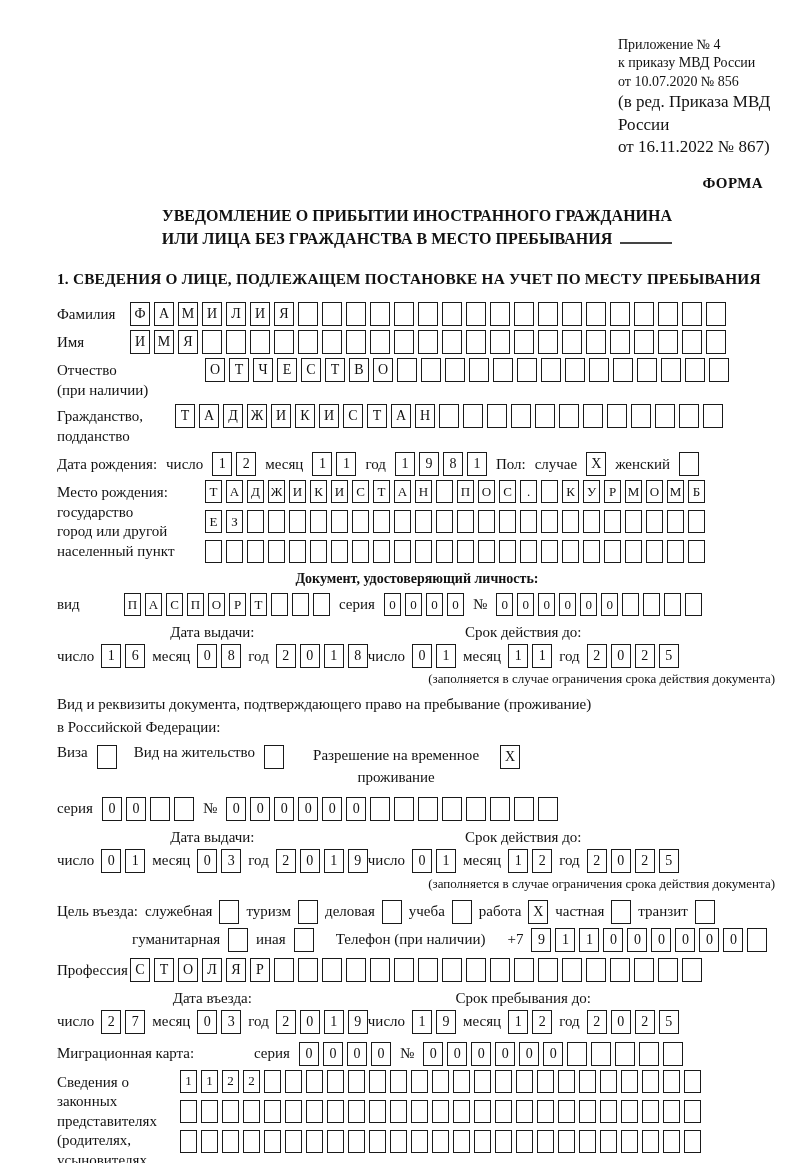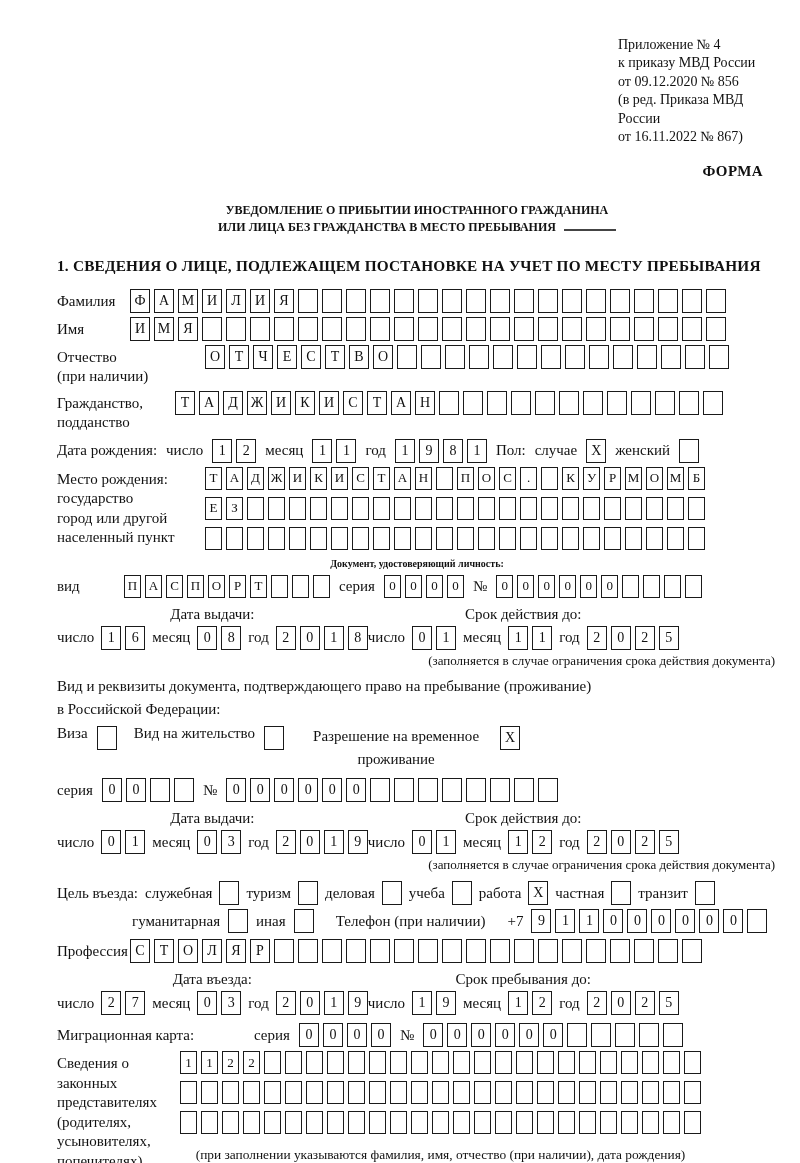--- a/index.html
+++ b/index.html
@@ -2,38 +2,38 @@
 <html><head>
 <meta charset="utf-8">
 <style>
   html,body{margin:0;padding:0;background:#e8e8e8;}
   .page{
     position:relative;width:800px;height:1163px;margin:0 auto;background:#fff;
     font-family:"Liberation Serif","DejaVu Serif",serif;color:#111;
     box-sizing:border-box;padding:36px 23px 0 57px;font-size:15px;overflow:hidden;
   }
   .appendix{margin-left:561px;line-height:1.32;font-size:14px;}
-  .appendix .sub{font-size:14px;}
+  .appendix .sub{font-size:17px;}
   .forma{text-align:right;padding-right:14px;font-weight:bold;margin-top:16px;font-size:15px;letter-spacing:.4px;}
-  .title{text-align:center;font-weight:bold;font-size:12px;margin-top:22px;line-height:1.45;}
+  .title{text-align:center;font-weight:bold;font-size:16px;margin-top:12px;line-height:1.45;}
   .blank{display:inline-block;width:52px;height:3px;border-bottom:2px solid #444;margin-left:8px;vertical-align:baseline;}
   .sect{font-weight:bold;font-size:15.3px;margin-top:20px;margin-bottom:14px;letter-spacing:.2px;}
 
   .frow{display:flex;align-items:flex-start;margin-bottom:4px;}
   .flabel{flex:none;line-height:1.3;padding-top:3px;}
   .w73{width:73px;} .w148{width:148px;} .w118{width:118px;} .w58{width:58px;} .w188{width:188px;} .w123{width:123px;}
   .stack{display:flex;flex-direction:column;gap:7px;}
   .boxes{display:flex;gap:4px;flex-wrap:nowrap;}
   .cell{flex:none;width:18px;height:22px;border:1.6px solid #1a1a1a;display:flex;align-items:center;justify-content:center;font-size:14px;background:#fff;}
   .sm>.cell{width:15px;height:21px;font-size:13px;}
 
   .inline{display:flex;align-items:center;gap:9px;margin-bottom:4px;flex-wrap:nowrap;}
   .inline .lbl{white-space:nowrap;}
 
-  .dochead{text-align:center;font-weight:bold;font-size:10px;margin:8px 0 6px 0;}
+  .dochead{text-align:center;font-weight:bold;font-size:14px;margin:8px 0 6px 0;}
 
   .dates{display:flex;margin-top:8px;padding-right:6px;}
   .datecol{display:flex;flex-direction:column;}
   .datehead{text-align:center;margin-bottom:3px;}
   .dateline{display:flex;align-items:center;gap:7px;}
   .note{text-align:right;font-size:13px;margin-top:3px;padding-right:2px;}
 
   .restext{line-height:1.55;margin-top:6px;}
   .cbrow{display:flex;gap:17px;margin-top:4px;align-items:flex-start;margin-bottom:8px;}
   .cbitem{display:flex;gap:9px;align-items:flex-start;}
@@ -45,21 +45,21 @@
   .gcaption{font-size:13.4px;margin-left:170px;margin-top:6px;}
 </style>
 </head>
 <body>
 
 <div class="page">
 
   <div class="appendix">
     <div>Приложение № 4</div>
     <div>к приказу МВД России</div>
-    <div>от 09.12.2020 № 856</div>
+    <div>от 10.07.2020 № 856</div>
     <div class="sub">(в ред. Приказа МВД России</div>
     <div class="sub">от 16.11.2022 № 867)</div>
   </div>
 
   <div class="forma">ФОРМА</div>
 
   <div class="title">
     <div>УВЕДОМЛЕНИЕ О ПРИБЫТИИ ИНОСТРАННОГО ГРАЖДАНИНА</div>
     <div><span>ИЛИ ЛИЦА БЕЗ ГРАЖДАНСТВА В МЕСТО ПРЕБЫВАНИЯ</span><span class="blank"></span></div>
   </div>

